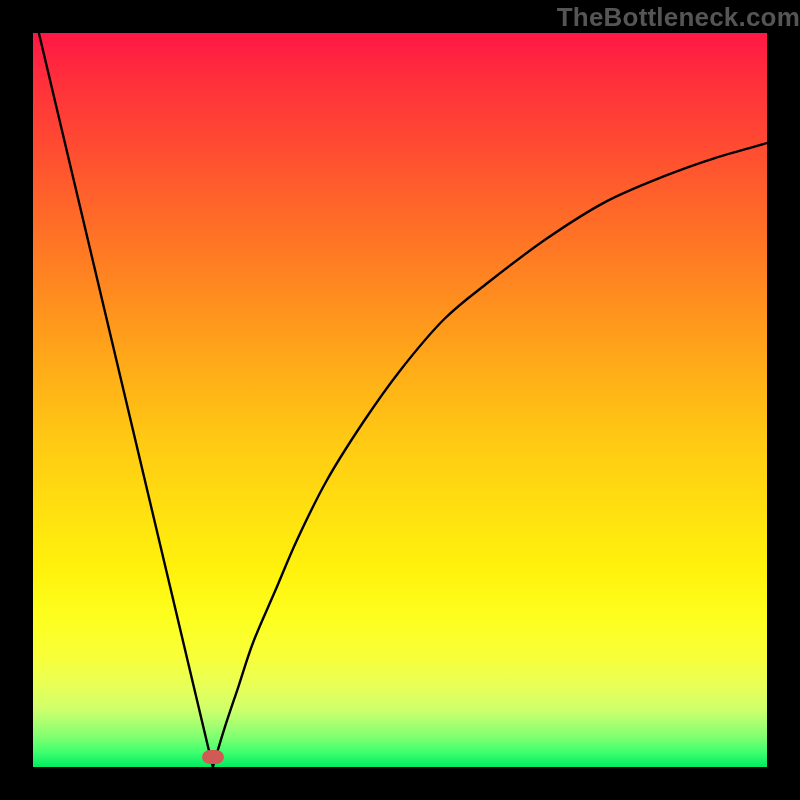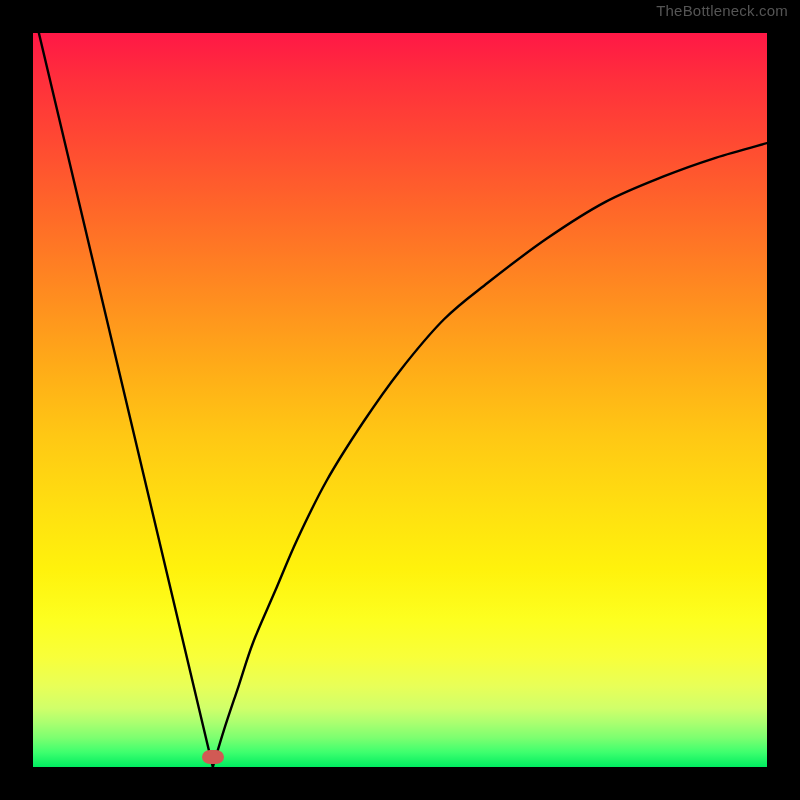--- a/index.html
+++ b/index.html
@@ -13,24 +13,24 @@
   }
   .frame {
     position: relative;
     width: 800px;
     height: 800px;
     background: #000;
   }
   .watermark {
     position: absolute;
     top: 2px;
-    right: 12px;
+    right: 0;
     color: #555;
-    font-size: 15px;
-    font-weight: 400;
+    font-size: 26px;
+    font-weight: 700;
     letter-spacing: 0.2px;
     font-family: Arial, Helvetica, sans-serif;
     z-index: 20;
   }
   .plot-area {
     position: absolute;
     left: 33px;
     top: 33px;
     width: 734px;
     height: 734px;

